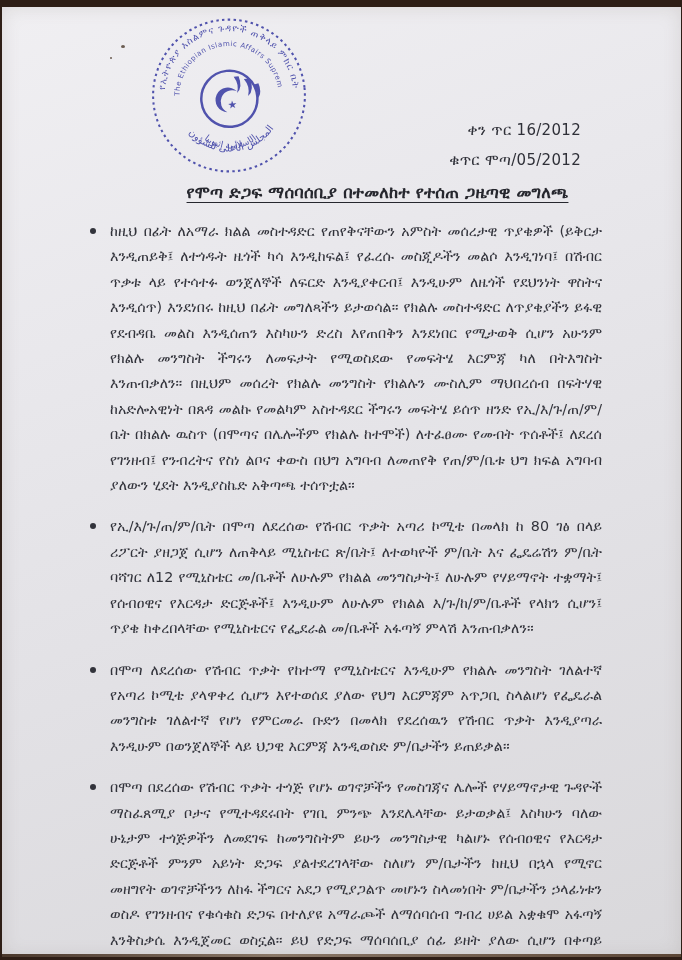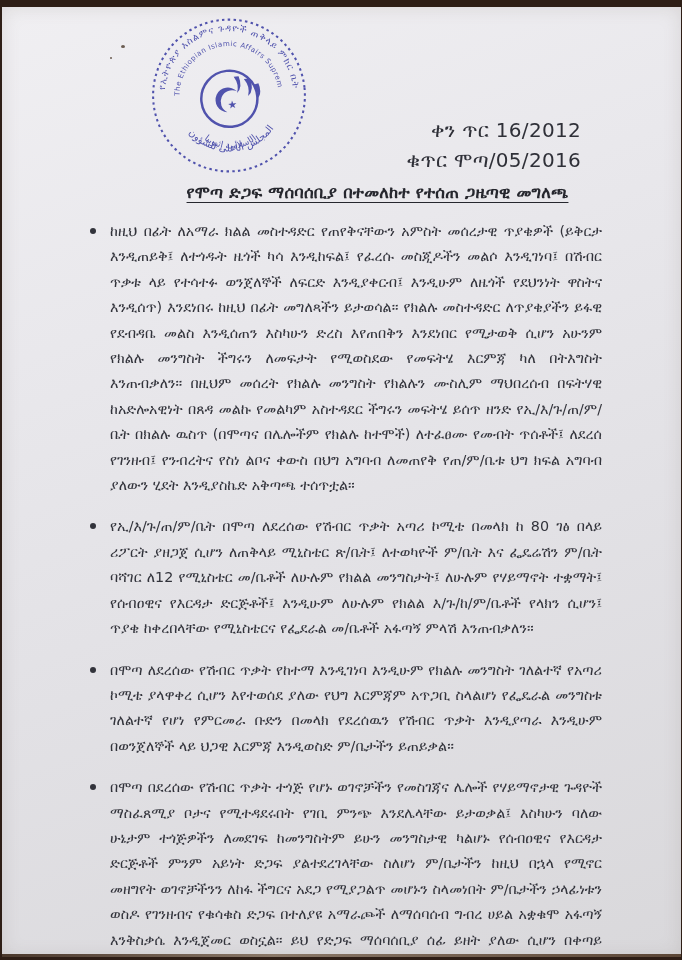--- a/index.html
+++ b/index.html
@@ -40,21 +40,21 @@
     font-family: "DejaVu Sans", "Liberation Sans", sans-serif;
     fill: #3b3ea4;
   }
   
   .ref-block {
     position: absolute;
     top: 108px;
     right: 100px;
     text-align: right;
     color: #2f3038;
-    font-size: 20px;
+    font-size: 15px;
     line-height: 30px;
     letter-spacing: 0.3px;
   }
   
   .doc-title {
     position: absolute;
     top: 176px;
     left: 0;
     width: 100%;
     text-align: center;
@@ -152,37 +152,37 @@
           <textPath href="#arcArabic2" startOffset="16%">الإسلامية إثيوبيا</textPath>
         </text>
       </svg>
     </div>
 
     <div class="speck s1"></div>
     <div class="speck s2"></div>
 
     <div class="ref-block">
       <div>ቀን ጥር 16/2012</div>
-      <div>ቁጥር ሞጣ/05/2016</div>
+      <div>ቁጥር ሞጣ/05/2012</div>
     </div>
 
     <div class="doc-title">የሞጣ ድጋፍ ማሰባሰቢያ በተመለከተ የተሰጠ ጋዜጣዊ መግለጫ</div>
 
     <ul class="body-list">
       <li>
         <span class="bullet-dot"></span>
         <span>ከዚህ በፊት ለአማራ ክልል መስተዳድር የጠየቅናቸውን አምስት መሰረታዊ ጥያቄዎች (ይቅርታ እንዲጠይቅ፤ ለተጎዱት ዜጎች ካሳ እንዲከፍል፤ የፈረሱ መስጂዶችን መልሶ እንዲገነባ፤ በሽብር ጥቃቱ ላይ የተሳተፉ ወንጀለኞች ለፍርድ እንዲያቀርብ፤ እንዲሁም ለዜጎች የደህንነት ዋስትና እንዲሰጥ) እንደነበሩ ከዚህ በፊት መግለጻችን ይታወሳል። የክልሉ መስተዳድር ለጥያቄያችን ይፋዊ የደብዳቤ መልስ እንዲሰጠን እስካሁን ድረስ እየጠበቅን እንደነበር የሚታወቅ ሲሆን አሁንም የክልሉ መንግስት ችግሩን ለመፍታት የሚወስደው የመፍትሄ እርምጃ ካለ በትእግስት እንጠብቃለን። በዚህም መሰረት የክልሉ መንግስት የክልሉን ሙስሊም ማህበረሰብ በፍትሃዊ ከአድሎአዊነት በጸዳ መልኩ የመልካም አስተዳደር ችግሩን መፍትሄ ይሰጥ ዘንድ የኢ/እ/ጉ/ጠ/ም/ቤት በክልሉ ዉስጥ (በሞጣና በሌሎችም የክልሉ ከተሞች) ለተፈፀሙ የመብት ጥሰቶች፤ ለደረሰ የገንዘብ፤ የንብረትና የስነ ልቦና ቀውስ በህግ አግባብ ለመጠየቅ የጠ/ም/ቤቱ ህግ ክፍል አግባብ ያለውን ሂደት እንዲያስኬድ አቅጣጫ ተሰጥቷል።</span>
       </li>
       <li>
         <span class="bullet-dot"></span>
         <span>የኢ/እ/ጉ/ጠ/ም/ቤት በሞጣ ለደረሰው የሽብር ጥቃት አጣሪ ኮሚቴ በመላክ ከ 80 ገፅ በላይ ሪፖርት ያዘጋጀ ሲሆን ለጠቅላይ ሚኒስቴር ጽ/ቤት፤ ለተወካዮች ም/ቤት እና ፌዴሬሽን ም/ቤት ባሻገር ለ12 የሚኒስቴር መ/ቤቶች ለሁሉም የክልል መንግስታት፤ ለሁሉም የሃይማኖት ተቋማት፤ የሰብዐዊና የእርዳታ ድርጅቶች፤ እንዲሁም ለሁሉም የክልል እ/ጉ/ከ/ም/ቤቶች የላክን ሲሆን፤ ጥያቄ ከቀረበላቸው የሚኒስቴርና የፌደራል መ/ቤቶች አፋጣኝ ምላሽ እንጠብቃለን።</span>
       </li>
       <li>
         <span class="bullet-dot"></span>
-        <span>በሞጣ ለደረሰው የሽብር ጥቃት የከተማ እንዲገነባ እንዲሁም የክልሉ መንግስት ገለልተኛ የአጣሪ ኮሚቴ ያላዋቀረ ሲሆን እየተወሰደ ያለው የህግ እርምጃም አጥጋቢ ስላልሆነ የፌዴራል መንግስቱ ገለልተኛ የሆነ የምርመራ ቡድን በመላክ የደረሰዉን የሽብር ጥቃት እንዲያጣራ እንዲሁም በወንጀለኞች ላይ ህጋዊ እርምጃ እንዲወስድ ም/ቤታችን ይጠይቃል።</span>
+        <span>በሞጣ ለደረሰው የሽብር ጥቃት የከተማ የሚኒስቴርና እንዲሁም የክልሉ መንግስት ገለልተኛ የአጣሪ ኮሚቴ ያላዋቀረ ሲሆን እየተወሰደ ያለው የህግ እርምጃም አጥጋቢ ስላልሆነ የፌዴራል መንግስቱ ገለልተኛ የሆነ የምርመራ ቡድን በመላክ የደረሰዉን የሽብር ጥቃት እንዲያጣራ እንዲሁም በወንጀለኞች ላይ ህጋዊ እርምጃ እንዲወስድ ም/ቤታችን ይጠይቃል።</span>
       </li>
       <li>
         <span class="bullet-dot"></span>
         <span>በሞጣ በደረሰው የሽብር ጥቃት ተጎጅ የሆኑ ወገኖቻችን የመስገጃና ሌሎች የሃይማኖታዊ ጉዳዮች ማስፈጸሚያ ቦታና የሚተዳደሩበት የገቢ ምንጭ እንደሌላቸው ይታወቃል፤ እስካሁን ባለው ሁኔታም ተጎጅዎችን ለመደገፍ ከመንግስትም ይሁን መንግስታዊ ካልሆኑ የሰብዐዊና የእርዳታ ድርጅቶች ምንም አይነት ድጋፍ ያልተደረገላቸው ስለሆነ ም/ቤታችን ከዚህ በኋላ የሚኖር መዘግየት ወገኖቻችንን ለከፋ ችግርና አደጋ የሚያጋልጥ መሆኑን ስላመነበት ም/ቤታችን ኃላፊነቱን ወስዶ የገንዘብና የቁሳቁስ ድጋፍ በተለያዩ አማራጮች ለማሰባሰብ ግብረ ሀይል አቋቁሞ አፋጣኝ እንቅስቃሴ እንዲጀመር ወስኗል። ይህ የድጋፍ ማሰባሰቢያ ሰፊ ይዘት ያለው ሲሆን በቀጣይ እንደአግባብነቱ የሚገለጹ ሆኖ በመጀመሪያው ዙር የሚቀጥለው ጁምዓ ጥር 22/2012 የሚጀመር ይሆናል።</span>
       </li>
     </ul>
 
     <div class="bottom-edge"></div>
   </div>
 </div>

